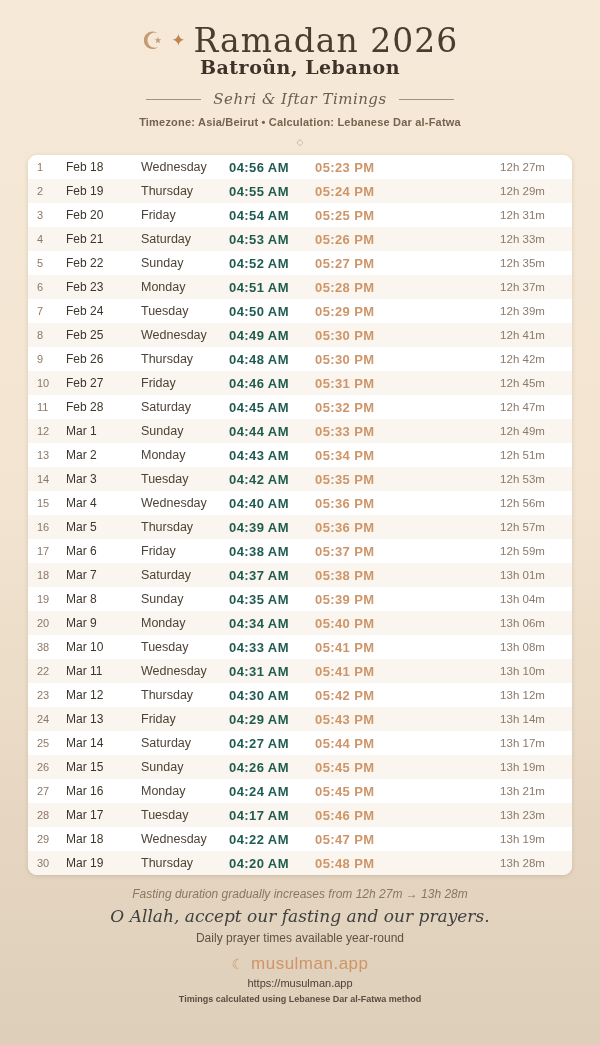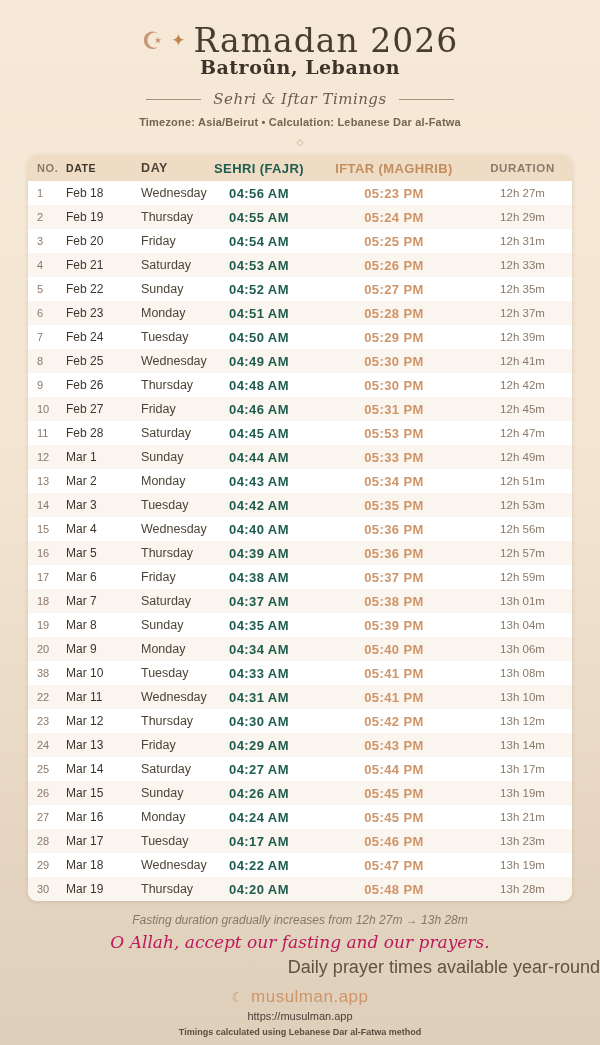--- a/index.html
+++ b/index.html
@@ -75,36 +75,36 @@
   .t-body .t-row.odd  { background: #ffffff; }
   .t-body .t-row.even { background: #faf5ee; }
   .c-no   { padding-left: 9px; color: #8d7868; font-size: 11px; }
   .c-date { padding-left: 8px; color: #3d352b; }
   .c-day  { padding-left: 8px; color: #4c4337; font-size: 12.5px; }
   .c-sehri {
     text-align: center; font-weight: 700; font-size: 13px;
     color: var(--sehri-green, #1f5c50); letter-spacing: 0.4px;
   }
   .c-iftar {
-    text-align: center; font-weight: 700; font-size: 13px;
+    font-weight: 700; font-size: 13px;
     color: var(--iftar-copper, #cf9468); letter-spacing: 0.4px;
   }
   .c-duration { text-align: center; color: #8a7a6b; font-size: 11.5px; }
 
   
   .footer { text-align: center; }
   .duration-note {
     margin-top: 12px; font-style: italic; font-size: 12px; color: #887763;
   }
   .dua {
     margin-top: 5px;
     font-family: "DejaVu Serif", "Liberation Serif", serif;
-    font-style: italic; font-size: 17px; color: #be185d;
-  }
-  .availability { margin-top: 5px; font-size: 18px; color: #5d5244; text-align: right; }
+    font-style: italic; font-size: 17px; color: #404040;
+  }
+  .availability { margin-top: 5px; font-size: 12px; color: #5d5244; }
   .brand-row {
     margin-top: 9px;
     display: flex; align-items: center; justify-content: center; gap: 7px;
   }
   .brand-crescent { font-size: 14px; color: var(--iftar-copper, #cf9468); line-height: 1; }
   .brand-name {
     font-size: 17px; font-weight: 400; letter-spacing: 0.5px;
     color: var(--iftar-copper, #cf9468); text-decoration: none;
   }
   .brand-url { margin-top: 3px; font-size: 11px; color: #4a4038; }
@@ -123,28 +123,20 @@
   <div class="divider-row">
     <span class="divider-line"></span>
     <span class="subtitle">Sehri &amp; Iftar Timings</span>
     <span class="divider-line"></span>
   </div>
   <div class="meta-line">Timezone: Asia/Beirut • Calculation: Lebanese Dar al-Fatwa</div>
   <div class="diamond-sep">◇</div>
 </div>
 
 <div class="table-card">
-  <div class="t-row t-head">
-    <span class="c-no">NO.</span>
-    <span class="c-date">DATE</span>
-    <span class="c-day">DAY</span>
-    <span class="c-sehri">SEHRI (FAJR)</span>
-    <span class="c-iftar">IFTAR (MAGHRIB)</span>
-    <span class="c-duration">DURATION</span>
-  </div>
   <div class="t-body">
 
       <div class="t-row odd">
         <span class="c-no">1</span>
         <span class="c-date">Feb 18</span>
         <span class="c-day">Wednesday</span>
         <span class="c-sehri">04:56 AM</span>
         <span class="c-iftar">05:23 PM</span>
         <span class="c-duration">12h 27m</span>
       </div>
@@ -228,21 +220,21 @@
         <span class="c-sehri">04:46 AM</span>
         <span class="c-iftar">05:31 PM</span>
         <span class="c-duration">12h 45m</span>
       </div>
 
       <div class="t-row odd">
         <span class="c-no">11</span>
         <span class="c-date">Feb 28</span>
         <span class="c-day">Saturday</span>
         <span class="c-sehri">04:45 AM</span>
-        <span class="c-iftar">05:53 PM</span>
+        <span class="c-iftar">05:32 PM</span>
         <span class="c-duration">12h 47m</span>
       </div>
 
       <div class="t-row even">
         <span class="c-no">12</span>
         <span class="c-date">Mar 1</span>
         <span class="c-day">Sunday</span>
         <span class="c-sehri">04:44 AM</span>
         <span class="c-iftar">05:33 PM</span>
         <span class="c-duration">12h 49m</span>

